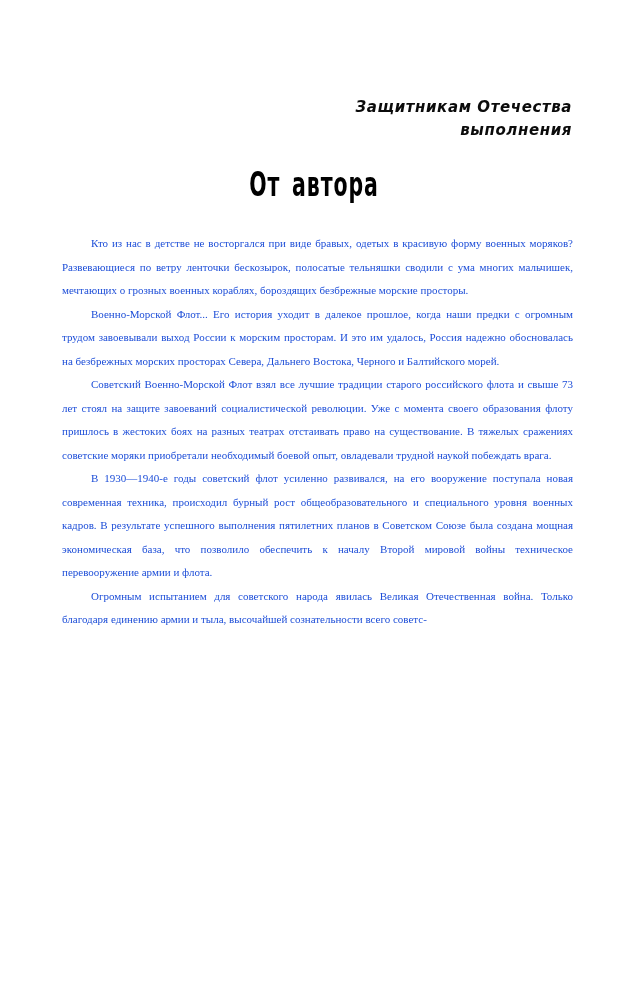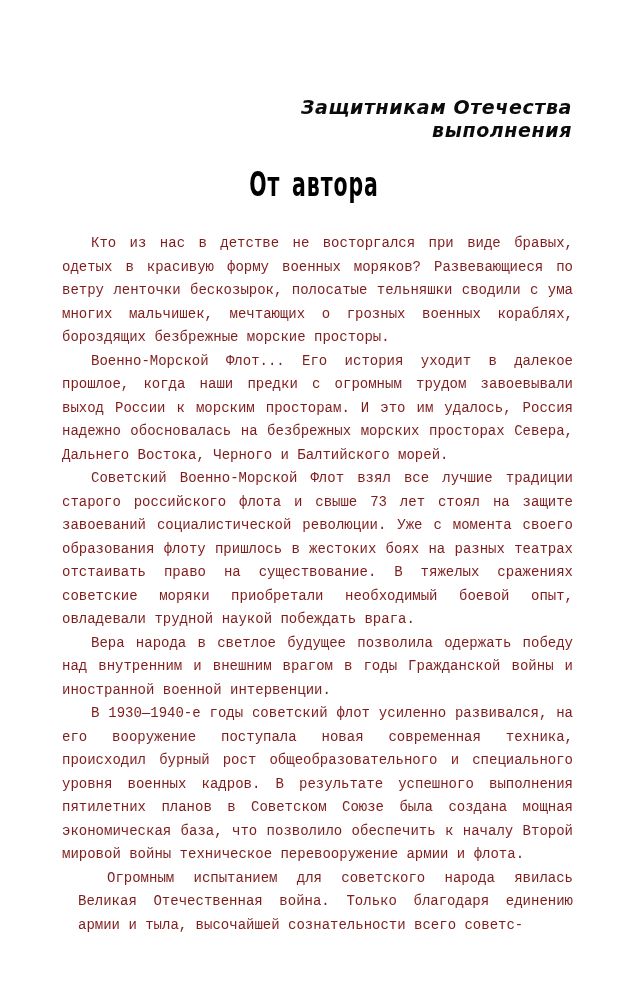--- a/index.html
+++ b/index.html
@@ -29,21 +29,21 @@
   
   .dedication {
     position: absolute;
     left: 62px;
     top: 96px;
     width: 510px;
     text-align: right;
     font-family: "DejaVu Sans", "Liberation Sans", sans-serif;
     font-weight: 700;
     font-style: italic;
-    font-size: 19px;
+    font-size: 15px;
     line-height: 23px;
     letter-spacing: 0.6px;
     color: #0b0b0b;
   }
   .dedication .ded-line {
     display: block;
     white-space: nowrap;
   }
 
   
@@ -63,55 +63,53 @@
     transform: scaleX(0.62);
     transform-origin: 314px 50%;
   }
 
   
   .body-text {
     position: absolute;
     left: 62px;
     top: 232px;
     width: 511px;
-    font-family: Liberation Mono, monospace;
-    font-size: 14px;
+    font-family: Liberation Serif, serif;
+    font-size: 11px;
     line-height: 23.5px;
     text-align: justify;
     text-justify: inter-word;
-    color: #7f1d1d;
+    color: #1d4ed8;
     hyphens: manual;
   }
 
   .body-text p {
     margin: 0;
     text-indent: 29px;
     text-align: justify;
   }
 
   
   .body-text p:last-child {
     text-align: justify;
-    margin-left: 16px;
   }
 </style>
 </head>
 <body>
 
 <div class="page">
 
   <div class="dedication">
     <span class="ded-line">Защитникам Отечества</span>
     <span class="ded-line">выполнения</span>
   </div>
 
   <div class="chapter-title">От  автора</div>
 
   <div class="body-text">
     <p>Кто из нас в детстве не восторгался при виде бравых, одетых в красивую форму военных моряков? Развевающиеся по ветру ленточки бескозырок, полосатые тельняшки сводили с ума многих мальчишек, мечтающих о грозных военных кораблях, бороздящих безбрежные морские просторы.</p>
     <p>Военно-Морской Флот... Его история уходит в далекое прошлое, когда наши предки с огромным трудом завоевывали выход России к морским просторам. И это им удалось, Россия надежно обосновалась на безбрежных морских просторах Севера, Дальнего Востока, Черного и Балтийского морей.</p>
     <p>Советский Военно-Морской Флот взял все лучшие традиции старого российского флота и свыше 73 лет стоял на защите завоеваний социалистической революции. Уже с момента своего образования флоту пришлось в жестоких боях на разных театрах отстаивать право на существование. В тяжелых сражениях советские моряки приобретали необходимый боевой опыт, овладевали трудной наукой побеждать врага.</p>
-    <p>Вера народа в светлое будущее позволила одержать победу над внутренним и внешним врагом в годы Гражданской войны и иностранной военной интервенции.</p>
     <p>В 1930—1940-е годы советский флот усиленно развивался, на его вооружение поступала новая современная техника, происходил бурный рост общеобразовательного и специального уровня военных кадров. В результате успешного выполнения пятилетних планов в Советском Союзе была создана мощная экономическая база, что позволило обеспечить к началу Второй мировой войны техническое перевооружение армии и флота.</p>
     <p>Огромным испытанием для советского народа явилась Великая Отечественная война. Только благодаря единению армии и тыла, высочайшей сознательности всего советс-</p>
   </div>
 
 </div>
 
 </body></html>

